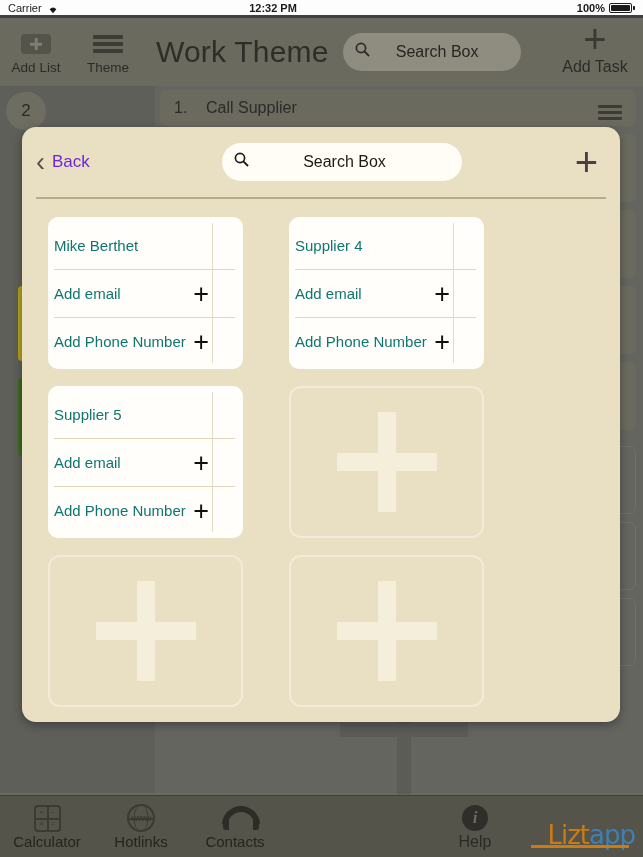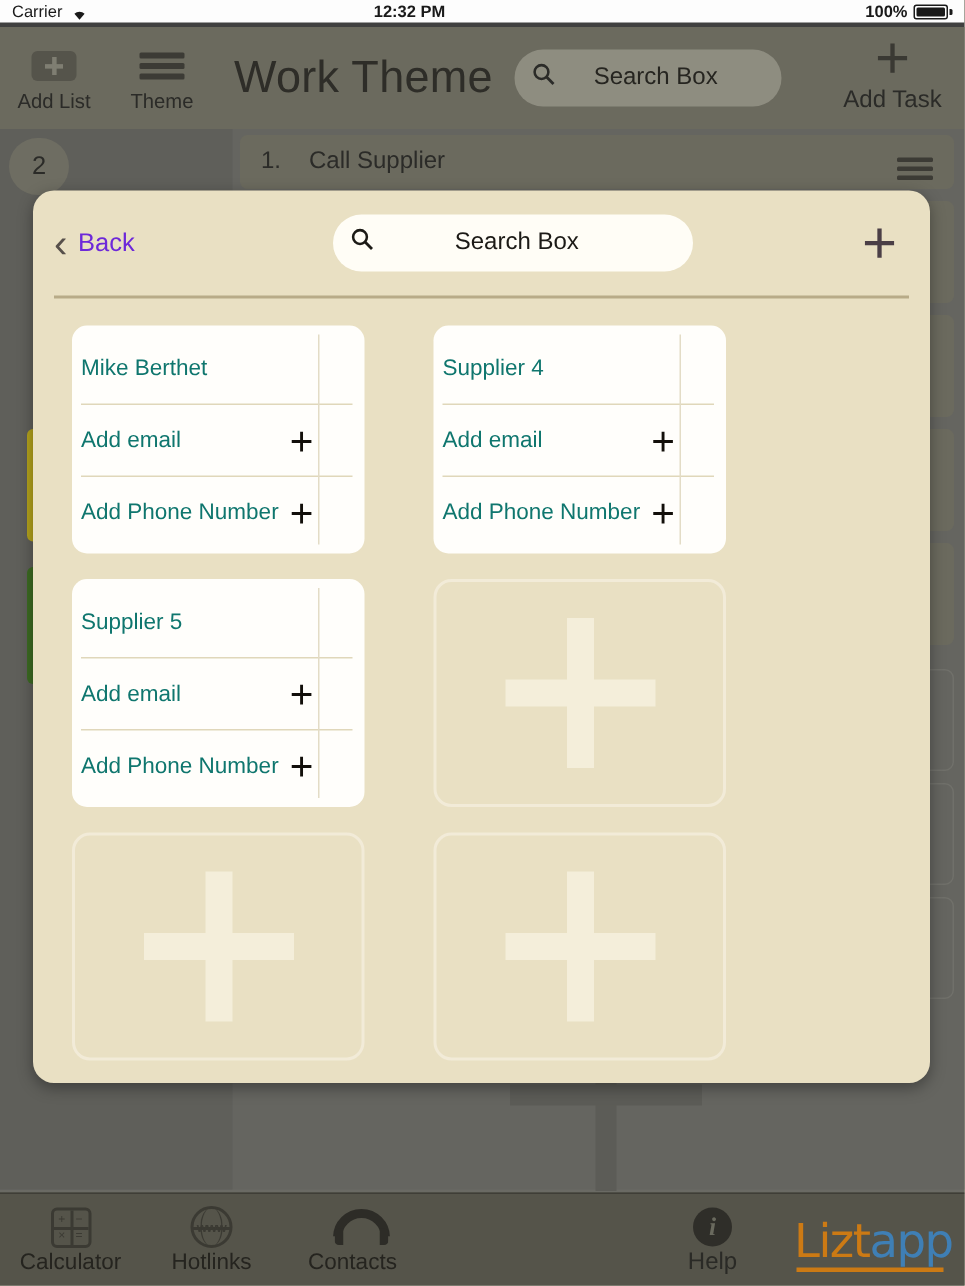--- a/index.html
+++ b/index.html
@@ -95,21 +95,21 @@
   .calc-ic::after  { content:""; position:absolute; top:0; bottom:0; left:50%; width:2px; background:#3b3a33; }
   .globe-ic { width: 28px; height: 28px; border: 2px solid #3b3a33; border-radius: 50%; position: relative; display:flex; align-items:center; justify-content:center; font-size: 9px; font-weight:bold; color:#3b3a33; letter-spacing:-0.5px; }
   .globe-ic::before { content:""; position:absolute; left:-1px; right:-1px; top:50%; height:1.5px; background:#3b3a33; }
   .globe-ic::after { content:""; position:absolute; left:50%; transform:translateX(-50%); top:-1px; bottom:-1px; width:13px; border-left:1.5px solid #3b3a33; border-right:1.5px solid #3b3a33; border-radius:50%; }
   .globe-ic em { position: relative; z-index: 2; font-style: normal; background: transparent; }
   .headset-ic { width: 26px; height: 24px; position: relative; }
   .headset-ic::before { content:""; position:absolute; left:0; top:0; width:26px; height:26px; border:6px solid #2d2c27; border-radius:50%; clip-path: inset(0 0 52% 0); }
   .headset-ic::after { content:""; position:absolute; left:1px; bottom:0; width:24px; height:11px; border-left:6px solid #2d2c27; border-right:6px solid #2d2c27; border-radius:3px; }
   .tab-help { position: absolute; left: 440px; width: 70px; text-align:center; color:#2a2a26; }
   .info-ic { width: 26px; height: 26px; border-radius: 50%; background: #2f2e29; color: #6a6a5e; font-style: italic; font-weight: bold; font-size: 17px; display:flex; align-items:center; justify-content:center; font-family:"Liberation Serif", serif; }
-  .logo { position: absolute; right: 8px; top: 14px; font-size: 31px; letter-spacing: -1px; font-family: "DejaVu Sans", sans-serif; }
+  .logo { position: absolute; right: 8px; top: 24px; font-size: 26px; letter-spacing: -1px; font-family: "DejaVu Sans", sans-serif; }
   .logo .o { color: #cc7a14; } .logo .b { color: #3f7fb5; }
   .logo-underline { position:absolute; right: 14px; top: 49px; width: 98px; height: 2.5px; background:#cc7a14; }
 
   
   .modal {
     position: absolute; left: 22px; top: 127px; width: 598px; height: 595px;
     background: #e9e0c3; border-radius: 14px;
     box-shadow: 0 3px 10px rgba(0,0,0,0.35);
     overflow: hidden;
   }

